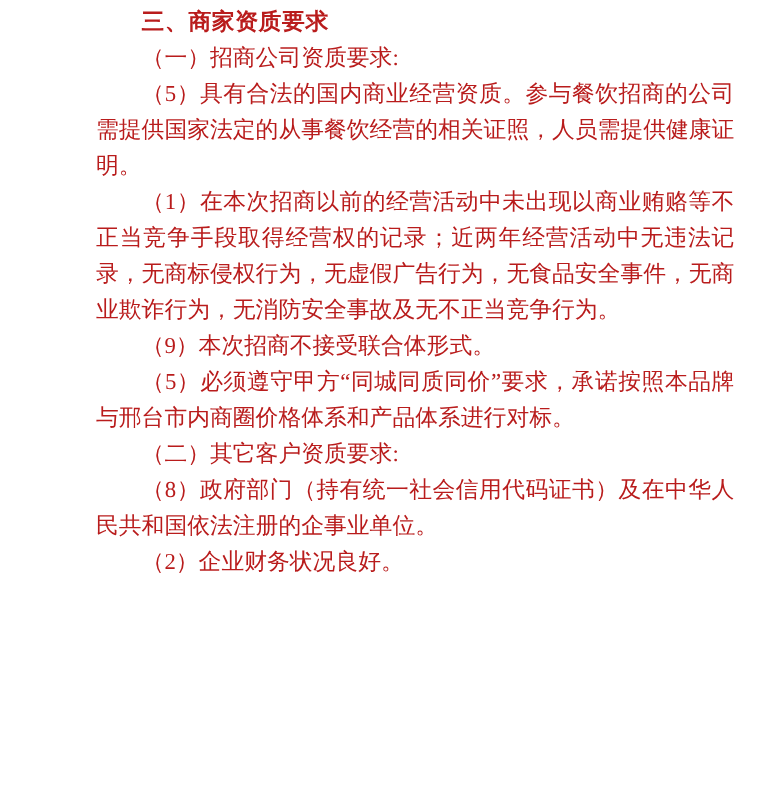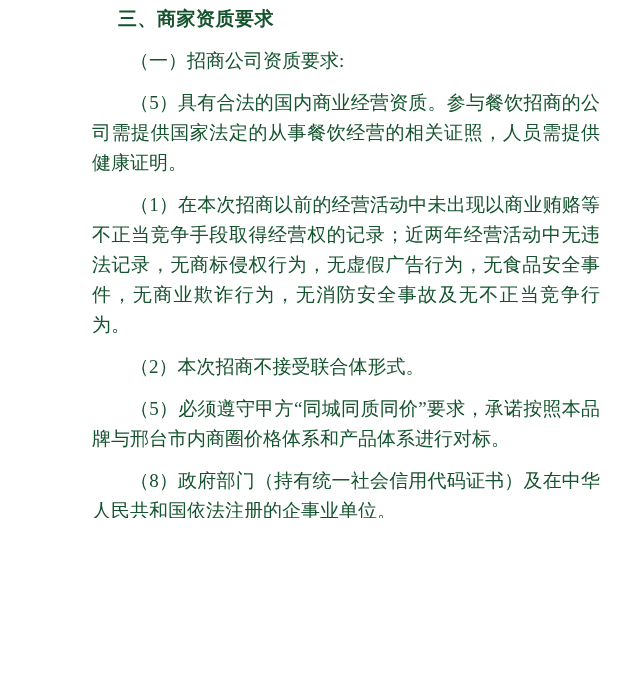--- a/index.html
+++ b/index.html
@@ -8,48 +8,50 @@
     background: #ffffff;
   }
   .page {
     position: relative;
     width: 634px;
     height: 518px;
     background: #ffffff;
     overflow: hidden;
     box-sizing: border-box;
     padding: 4px 22px 0 80px;
-    color: #14532d;
+    color: #b91c1c;
     font-family: "Liberation Serif", serif;
   }
   .heading {
     font-family: "Liberation Sans", sans-serif;
     font-weight: bold;
     font-size: 19px;
     line-height: 30px;
     margin: 0;
     text-indent: 38px;
     letter-spacing: 0.5px;
     white-space: nowrap;
   }
   .para {
     font-size: 19px;
     line-height: 30px;
-    margin: 12px;
+    margin: 0;
     text-align: justify;
     text-justify: inter-ideograph;
     text-indent: 38px;
     word-break: break-all;
     overflow-wrap: anywhere;
   }
 </style>
 </head>
 <body>
 
 <div class="page">
   <h1 class="heading">三、商家资质要求</h1>
   <p class="para">（一）招商公司资质要求:</p>
   <p class="para">（5）具有合法的国内商业经营资质。参与餐饮招商的公司需提供国家法定的从事餐饮经营的相关证照，人员需提供健康证明。</p>
   <p class="para">（1）在本次招商以前的经营活动中未出现以商业贿赂等不正当竞争手段取得经营权的记录；近两年经营活动中无违法记录，无商标侵权行为，无虚假广告行为，无食品安全事件，无商业欺诈行为，无消防安全事故及无不正当竞争行为。</p>
-  <p class="para">（2）本次招商不接受联合体形式。</p>
+  <p class="para">（9）本次招商不接受联合体形式。</p>
   <p class="para">（5）必须遵守甲方“同城同质同价”要求，承诺按照本品牌与邢台市内商圈价格体系和产品体系进行对标。</p>
+  <p class="para">（二）其它客户资质要求:</p>
   <p class="para">（8）政府部门（持有统一社会信用代码证书）及在中华人民共和国依法注册的企事业单位。</p>
+  <p class="para">（2）企业财务状况良好。</p>
 </div>
 
 </body></html>

